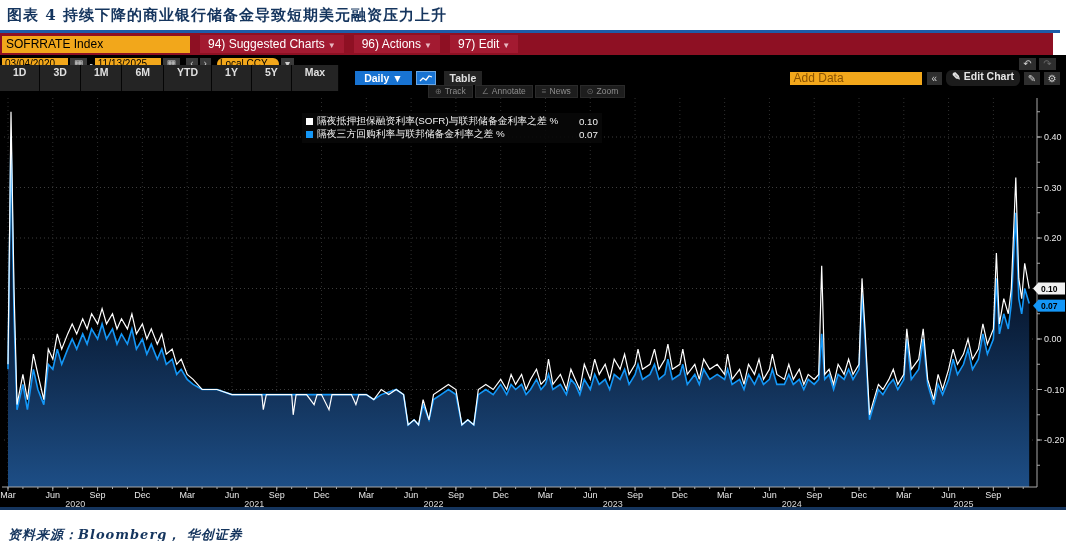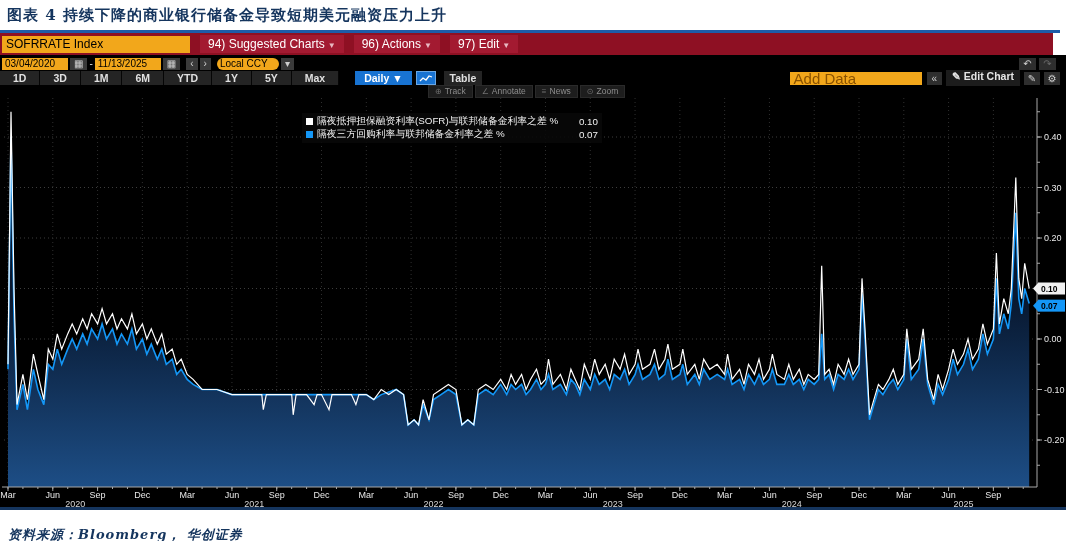--- a/index.html
+++ b/index.html
@@ -21,34 +21,34 @@
   .export-icon:before{content:"↗";position:absolute;left:1px;top:-5px;font-size:11px;color:#fff;font-weight:bold;}
   .row2{position:absolute;left:0;top:57px;width:1066px;height:13px;display:flex;align-items:center;font-size:10px;}
   .orange-box{background:#f2a71b;color:#000;height:12px;line-height:12px;padding:0 3px;white-space:nowrap;}
   .mini-btn{background:#3a3a3a;color:#cfcfcf;height:12px;line-height:12px;padding:0 4px;margin-left:2px;}
   .dash{color:#ddd;margin:0 2px;}
   .row2-right{margin-left:auto;display:flex;margin-right:10px;}
   .undo-btn{width:17px;height:12px;background:#2e2e2e;color:#cfcfcf;text-align:center;line-height:12px;
         font-size:10px;margin-left:3px;}
   .undo-btn.dim{color:#6a6a6a;}
   .row3{position:absolute;left:0;top:71px;width:1066px;height:14px;display:flex;align-items:center;}
-  .tab{height:14px;line-height:14px;padding:0 13px;background:#242424;border-right:1px solid #050505;
+  .tab{height:26px;line-height:14px;padding:0 13px;background:#242424;border-right:1px solid #050505;
         color:#e0e0e0;font-size:10.5px;font-weight:bold;}
   .daily-btn{height:14px;line-height:14px;padding:0 9px;background:#1873d2;color:#fff;font-size:10.5px;
         font-weight:bold;margin-left:16px;}
   .chart-type-btn{height:12px;width:18px;background:#1873d2;border:1px solid #6aa6e2;margin-left:4px;
         display:flex;align-items:center;justify-content:center;}
   .table-btn{height:14px;line-height:14px;padding:0 6px;background:#242424;color:#e0e0e0;
         font-size:10.5px;font-weight:bold;margin-left:8px;}
   .row3-right{margin-left:auto;display:flex;align-items:center;margin-right:6px;}
-  .add-data{width:128px;height:13px;background:#f2a71b;color:#8a5200;font-size:15px;line-height:13px;
+  .add-data{width:128px;height:13px;background:#f2a71b;color:#8a5200;font-size:12px;line-height:13px;
         padding-left:4px;}
   .collapse-btn{background:#2e2e2e;color:#cfcfcf;height:13px;line-height:13px;padding:0 5px;margin-left:5px;font-size:10px;}
   .edit-chart-btn{color:#e6e6e6;font-size:10.5px;font-weight:bold;height:16px;line-height:13px;
-        padding:0 6px;margin-left:4px;background:#1c1c1c;}
+        padding:0 6px;margin-left:4px;background:#1c1c1c;border-radius:6px;}
   .icon-btn{width:16px;height:13px;background:#2e2e2e;color:#d0d0d0;font-size:10px;text-align:center;
         line-height:13px;margin-left:4px;}
   .mini-toolbar{position:absolute;left:428px;top:85px;display:flex;}
   .mini-tool{background:#1d1d1d;color:#8d8d8d;font-size:8.5px;height:11px;line-height:11px;
         padding:0 6px;margin-right:2px;border:1px solid #2a2a2a;}
   .mini-tool .ic{color:#707070;margin-right:3px;font-size:8px;}
   .legend{position:absolute;left:302px;top:113px;width:292px;background:rgba(8,8,8,0.88);padding:2px 4px;}
   .legend-row{display:flex;align-items:center;height:13px;}
   .swatch{width:7px;height:7px;margin-right:4px;flex:none;}
   .legend-name{color:#f2f2f2;font-size:9.8px;white-space:nowrap;}

